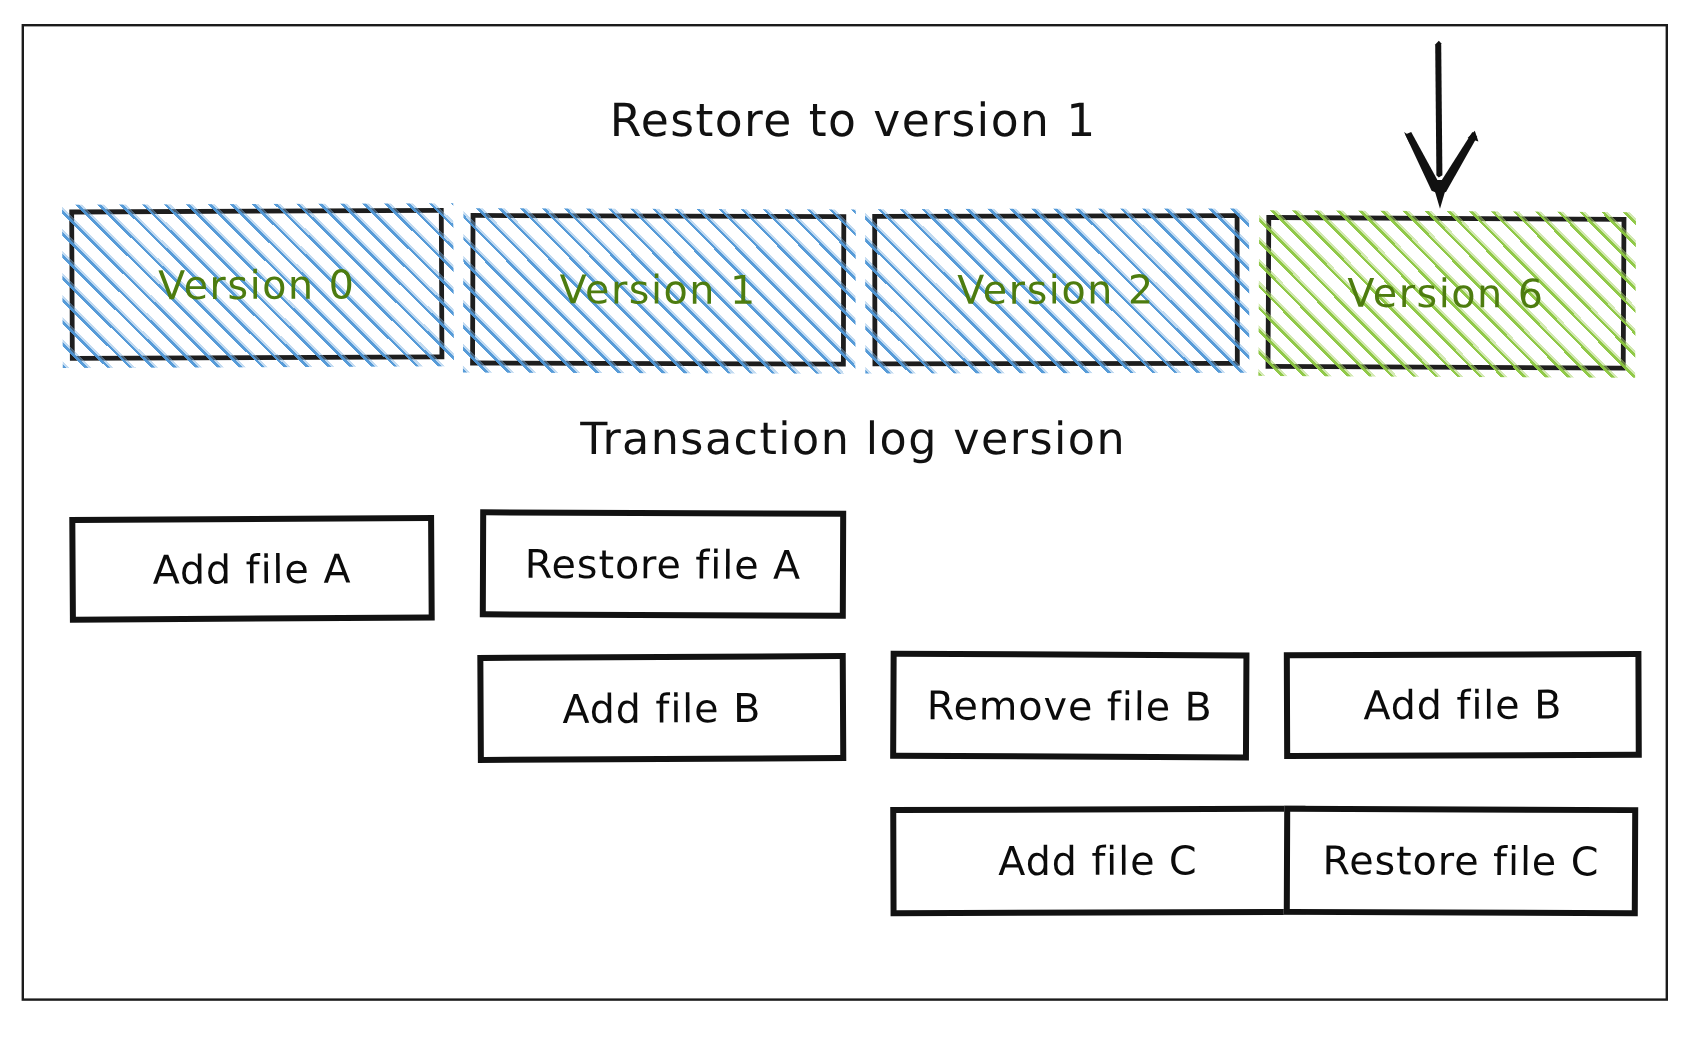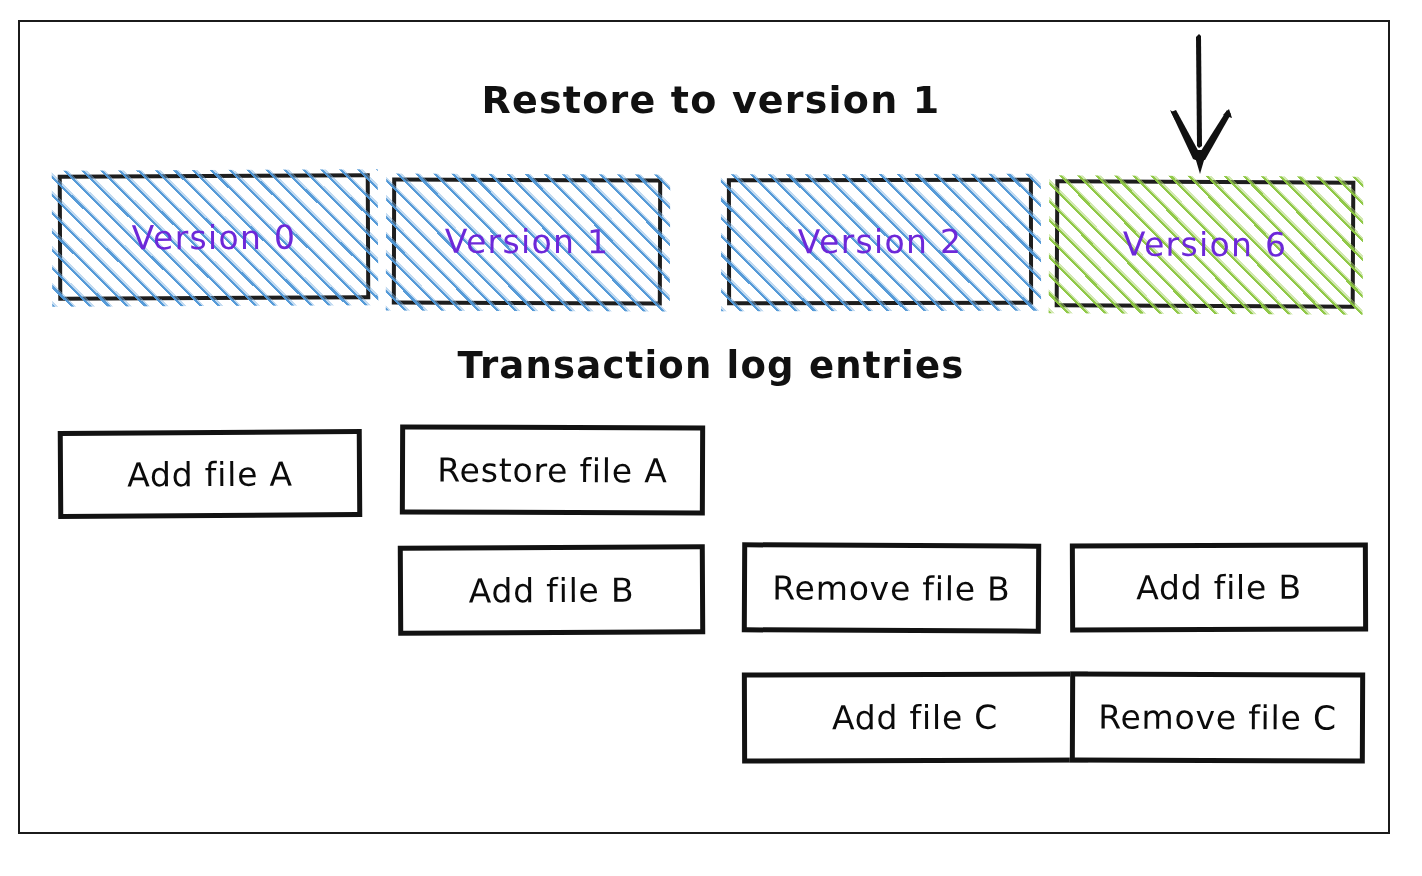--- a/index.html
+++ b/index.html
@@ -32,21 +32,21 @@
     border: 2px solid #1b1b1b;
     box-sizing: border-box;
   }
 
   
   .heading {
     position: absolute;
     text-align: center;
     color: #111111;
     font-family: "DejaVu Sans", sans-serif;
-    font-weight: 700;
+    font-weight: 400;
     white-space: nowrap;
     letter-spacing: 1.2px;
   }
   #title-restore {
     left: 0; top: 78px;
     width: 1422px;
     font-size: 38px;
   }
   #subtitle-log {
     left: 0; top: 344px;
@@ -61,21 +61,21 @@
     border: 4px solid #1e1e1e;
     background-color: #ffffff;
     display: flex;
     align-items: center;
     justify-content: center;
   }
   .vbox .vlabel {
     position: relative;
     z-index: 3;
     font-size: 33px;
-    color: #6d28d9;
+    color: #4d7c0f;
     letter-spacing: 1.3px;
     white-space: nowrap;
   }
   
   .hatch {
     position: absolute;
     left: -10px; top: -8px; right: -12px; bottom: -10px;
     z-index: 1;
     pointer-events: none;
   }
@@ -95,21 +95,21 @@
       rgba(139,198,63,0.95) 0px,
       rgba(139,198,63,0.95) 2.2px,
       rgba(168,212,104,0.5) 2.2px,
       rgba(168,212,104,0.5) 4px,
       rgba(255,255,255,0) 4px,
       rgba(255,255,255,0) 13px);
   }
 
   
   #vbox-0 { left: 58px;   top: 174px; width: 312px; height: 126px; transform: rotate(-0.25deg); }
-  #vbox-1 { left: 392px;  top: 178px; width: 270px; height: 127px; transform: rotate(0.18deg); }
+  #vbox-1 { left: 392px;  top: 178px; width: 313px; height: 127px; transform: rotate(0.18deg); }
   #vbox-2 { left: 727px;  top: 178px; width: 306px; height: 127px; transform: rotate(-0.1deg); text-align: right; }
   #vbox-3 { left: 1055px; top: 180px; width: 300px; height: 128px; transform: rotate(0.3deg); }
 
   
   .logbox {
     position: absolute;
     box-sizing: border-box;
     border: 5px solid #121212;
     background: #ffffff;
     display: flex;
@@ -172,21 +172,21 @@
 
   <svg id="restore-arrow" viewBox="0 0 90 152">
     <path d="M44 6 L46 8 L47 118 L44 120 L42 118 L41 9 Z" fill="#111111"></path>
     <path d="M16 84 L21 82 L45 126 L43 133 L38 131 Z" fill="#111111"></path>
     <path d="M72 82 L76 86 L50 132 L44 133 L44 126 Z" fill="#111111"></path>
     <path d="M38 122 L52 122 L45 146 Z" fill="#111111"></path>
     <path d="M15 82 L24 88 L20 92 Z" fill="#111111"></path>
     <path d="M74 81 L77 90 L68 87 Z" fill="#111111"></path>
   </svg>
 
-  <div class="heading" id="subtitle-log">Transaction log entries</div>
+  <div class="heading" id="subtitle-log">Transaction log version</div>
 
   <div class="logbox" id="log-c1r1">
     <span class="loglabel">Add file A</span>
   </div>
 
   <div class="logbox" id="log-c2r1">
     <span class="loglabel">Restore file A</span>
   </div>
 
   <div class="logbox" id="log-c2r2">
@@ -199,16 +199,16 @@
 
   <div class="logbox" id="log-c4r2">
     <span class="loglabel">Add file B</span>
   </div>
 
   <div class="logbox" id="log-c3r3">
     <span class="loglabel">Add file C</span>
   </div>
 
   <div class="logbox" id="log-c4r3">
-    <span class="loglabel">Remove file C</span>
+    <span class="loglabel">Restore file C</span>
   </div>
 
 </div>
 
 </body></html>

